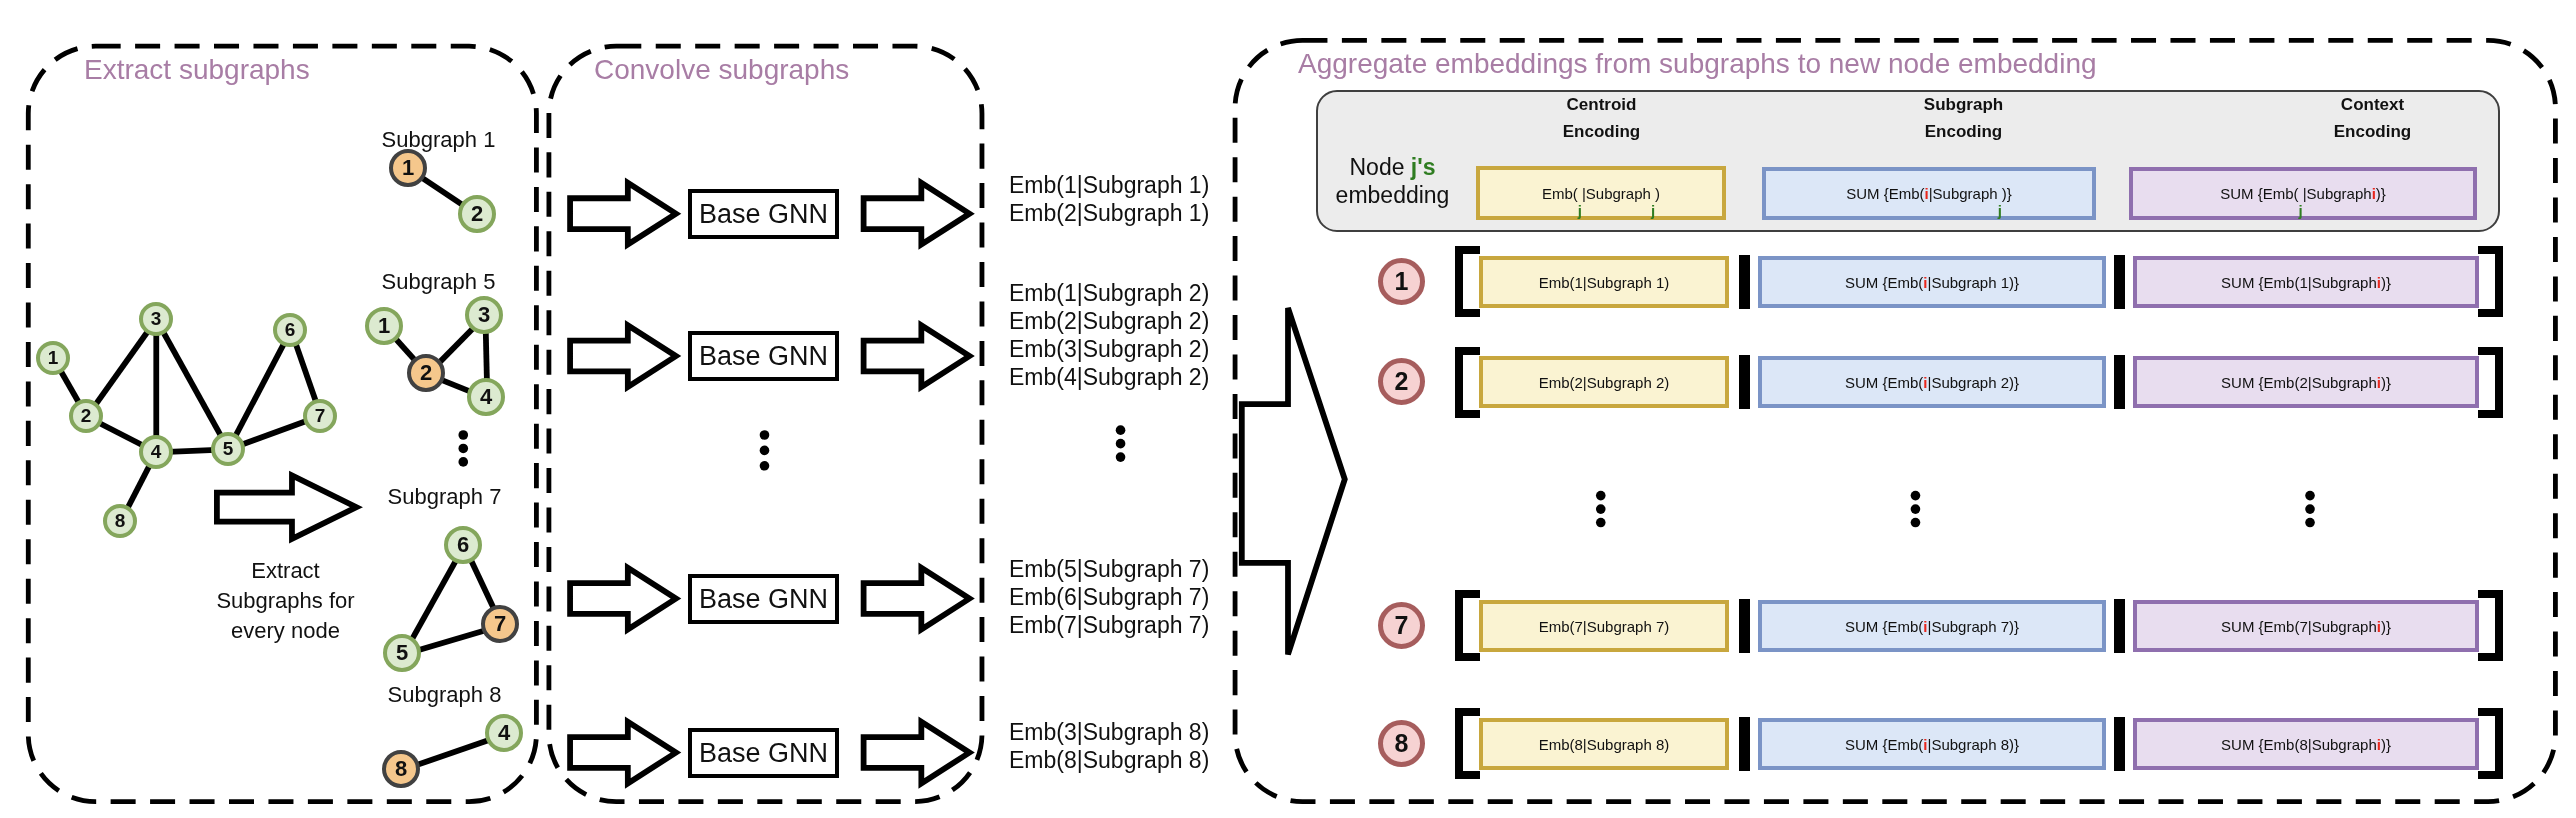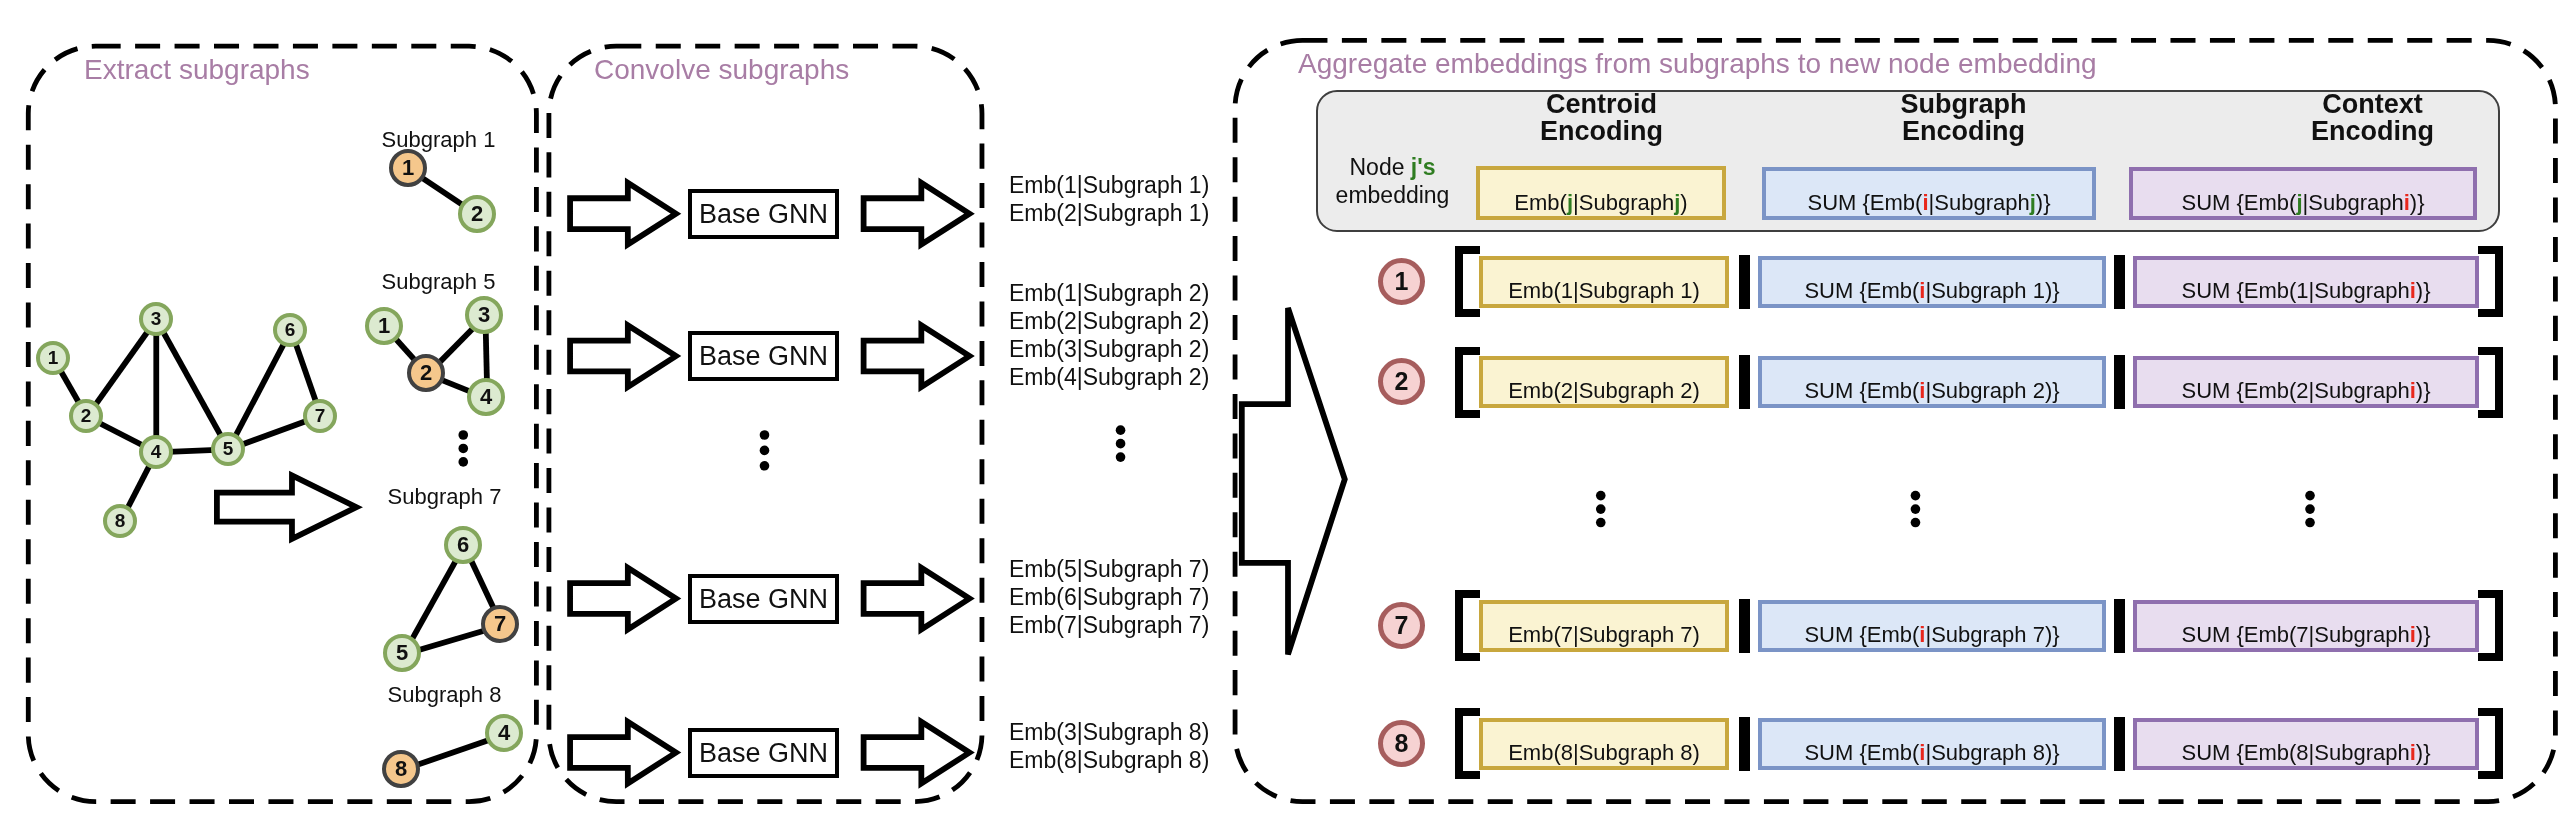--- a/index.html
+++ b/index.html
@@ -34,25 +34,25 @@
     border:4.8px solid #000; background:#fff; font-size:27px;
     display:flex; align-items:center; justify-content:center; white-space:nowrap;
   }
 
   .embline { font-size:23px; line-height:28px; white-space:nowrap; }
 
   .graybox {
     position:absolute; left:1316px; top:90px; width:1184px; height:142px; box-sizing:border-box;
     background:#ececec; border:2.9px solid #3f3f3f; border-radius:21px;
   }
-  .colhead { position:absolute; top:91px; width:289px; font-size:27px; font-weight:bold; line-height:27px; text-align:center; }
+  .colhead { position:absolute; top:91px; width:289px; font-size:17px; font-weight:bold; line-height:27px; text-align:center; }
 
   .cellbox {
-    position:absolute; box-sizing:border-box; font-size:22px;
-    display:flex; align-items:flex-end; justify-content:center; white-space:nowrap;
+    position:absolute; box-sizing:border-box; font-size:15px;
+    display:flex; align-items:center; justify-content:center; white-space:nowrap;
   }
   .ybox { border:4.8px solid #c8a73e; background:#faf3d2; }
   .bbox { border:4.8px solid #7b94c6; background:#dce7f7; }
   .pbox { border:4.8px solid #8f6fae; background:#e8ddef; }
 
   .vbar { position:absolute; width:10.6px; height:54px; background:#000; }
   .bracket-l { position:absolute; width:25px; height:71px; box-sizing:border-box;
     border-left:8.7px solid #000; border-top:8.7px solid #000; border-bottom:8.7px solid #000; }
   .bracket-r { position:absolute; width:25px; height:71px; box-sizing:border-box;
     border-right:8.7px solid #000; border-top:8.7px solid #000; border-bottom:8.7px solid #000; }
@@ -139,20 +139,25 @@
 
   <div class="gnode" style="left:36px;  top:341px;">1</div>
   <div class="gnode" style="left:69px;  top:399px;">2</div>
   <div class="gnode" style="left:139px; top:302px;">3</div>
   <div class="gnode" style="left:139px; top:435px;">4</div>
   <div class="gnode" style="left:211px; top:432px;">5</div>
   <div class="gnode" style="left:273px; top:313px;">6</div>
   <div class="gnode" style="left:303px; top:399px;">7</div>
   <div class="gnode" style="left:103px; top:504px;">8</div>
 
+  <div class="abs smalltext" style="left:189px; top:556px; width:193px;">
+    <div>Extract</div>
+    <div>Subgraphs for</div>
+    <div>every node</div>
+  </div>
 
   <div class="sublabel" style="left:342px; top:108px;margin-top:19px;">Subgraph 1</div>
   <div class="subnode centroid" style="left:389px; top:149px;">1</div>
   <div class="subnode" style="left:458px; top:195px;">2</div>
 
   <div class="sublabel" style="left:342px; top:269px;">Subgraph 5</div>
   <div class="subnode" style="left:365px; top:307px;">1</div>
   <div class="subnode centroid" style="left:407px; top:354px;">2</div>
   <div class="subnode" style="left:465px; top:296px;">3</div>
   <div class="subnode" style="left:467px; top:378px;">4</div>

